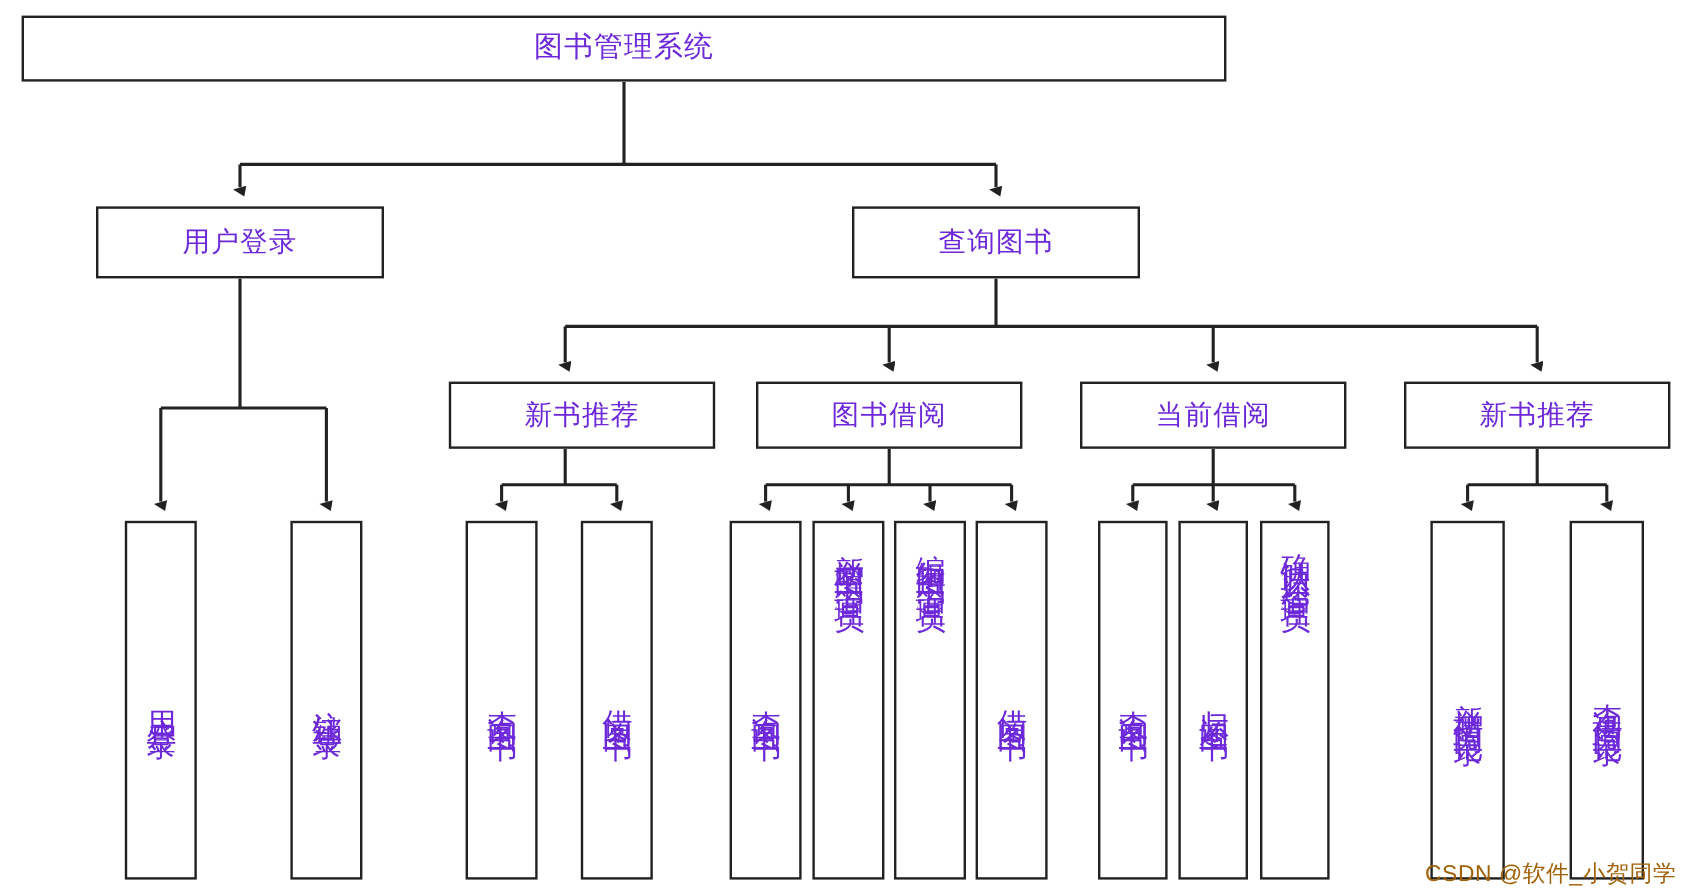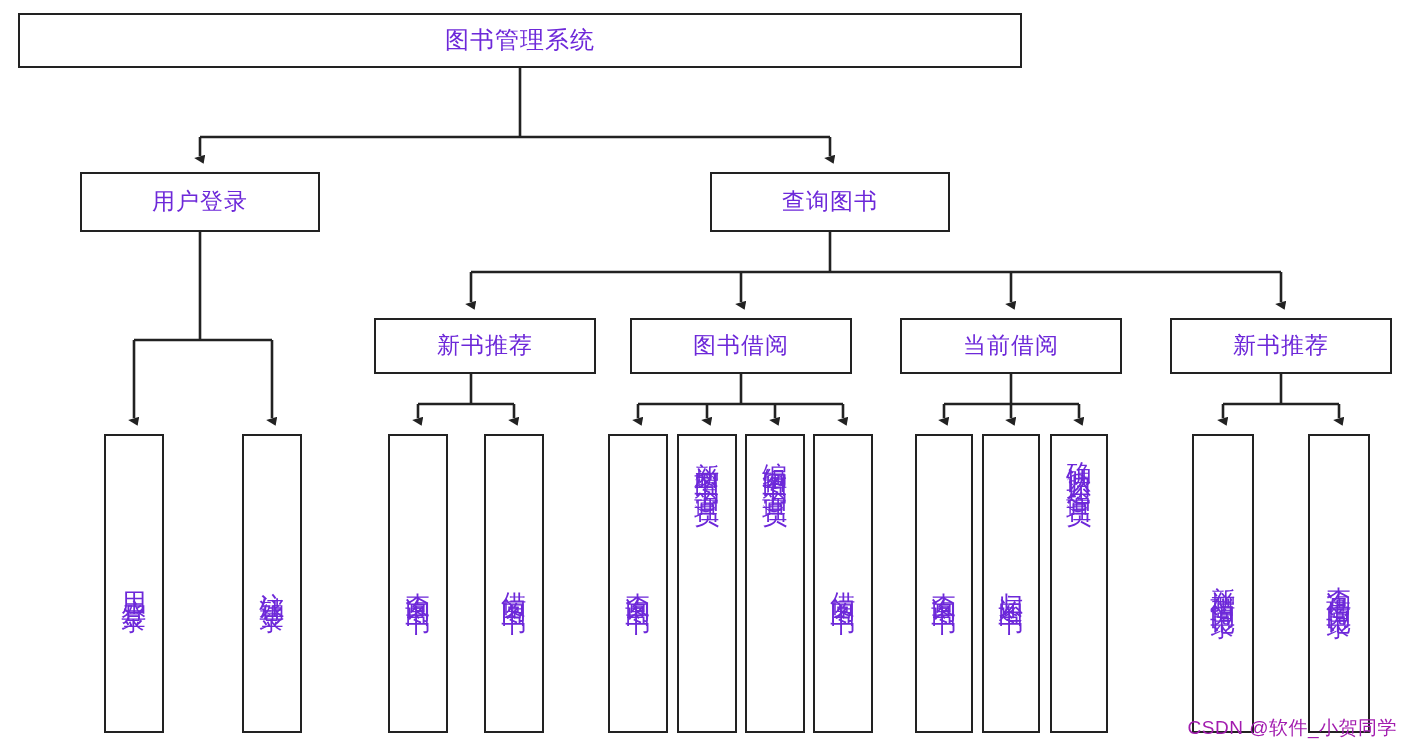--- a/index.html
+++ b/index.html
@@ -55,21 +55,21 @@
     align-items: center;
   }
   .node.v.mid {
     justify-content: center;
   }
   .watermark {
     position: absolute;
     right: 8px;
     bottom: 6px;
     font-size: 19px;
-    color: #a21caf;
+    color: #a16207;
     letter-spacing: 0.5px;
     white-space: nowrap;
     font-family: "Liberation Sans", "DejaVu Sans", sans-serif;
   }
 </style>
 </head>
 <body>
 
 <div id="canvas">
 

